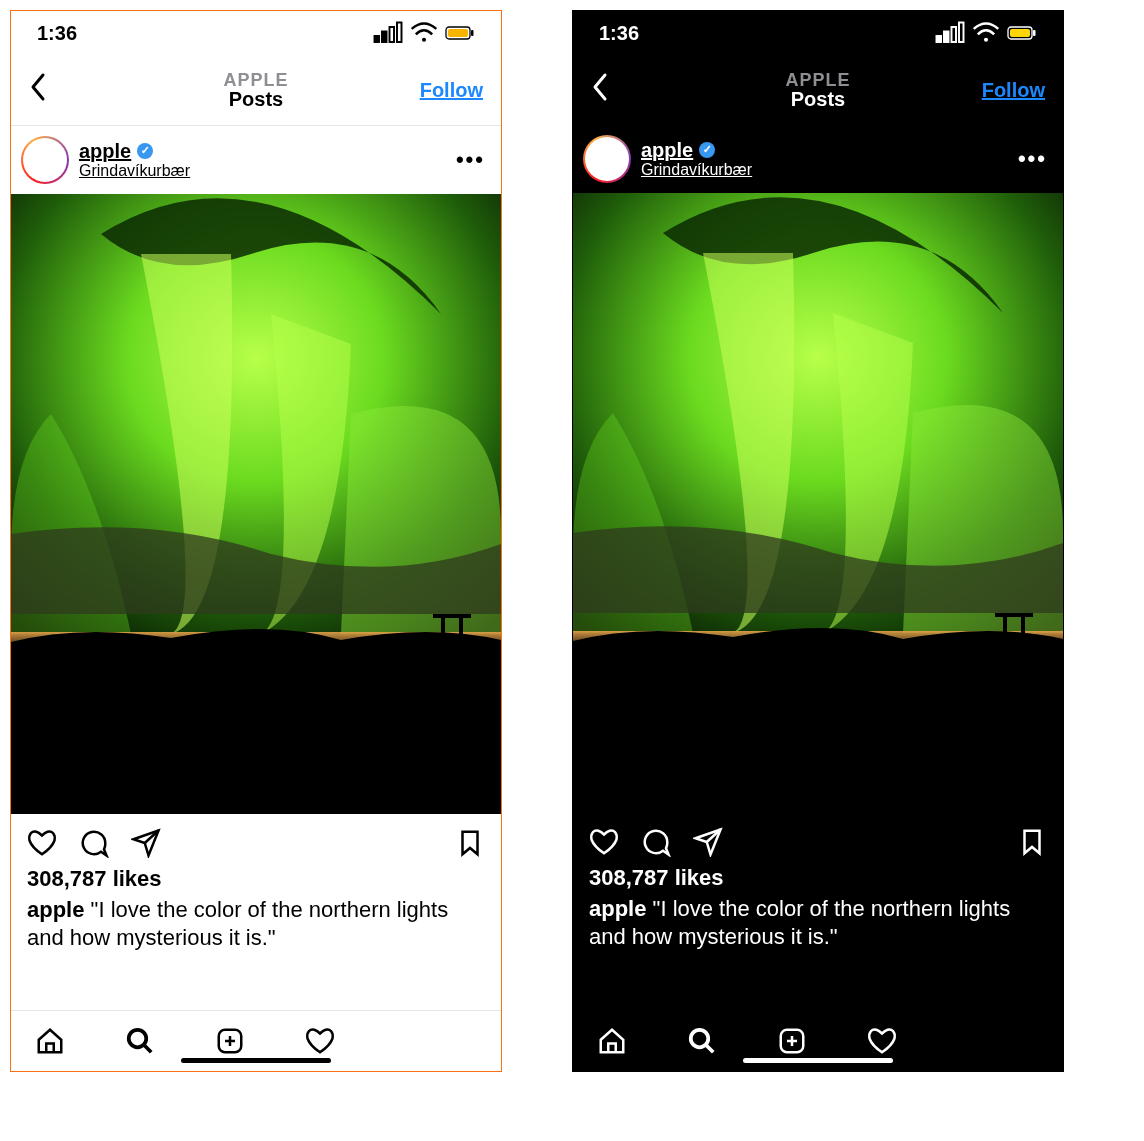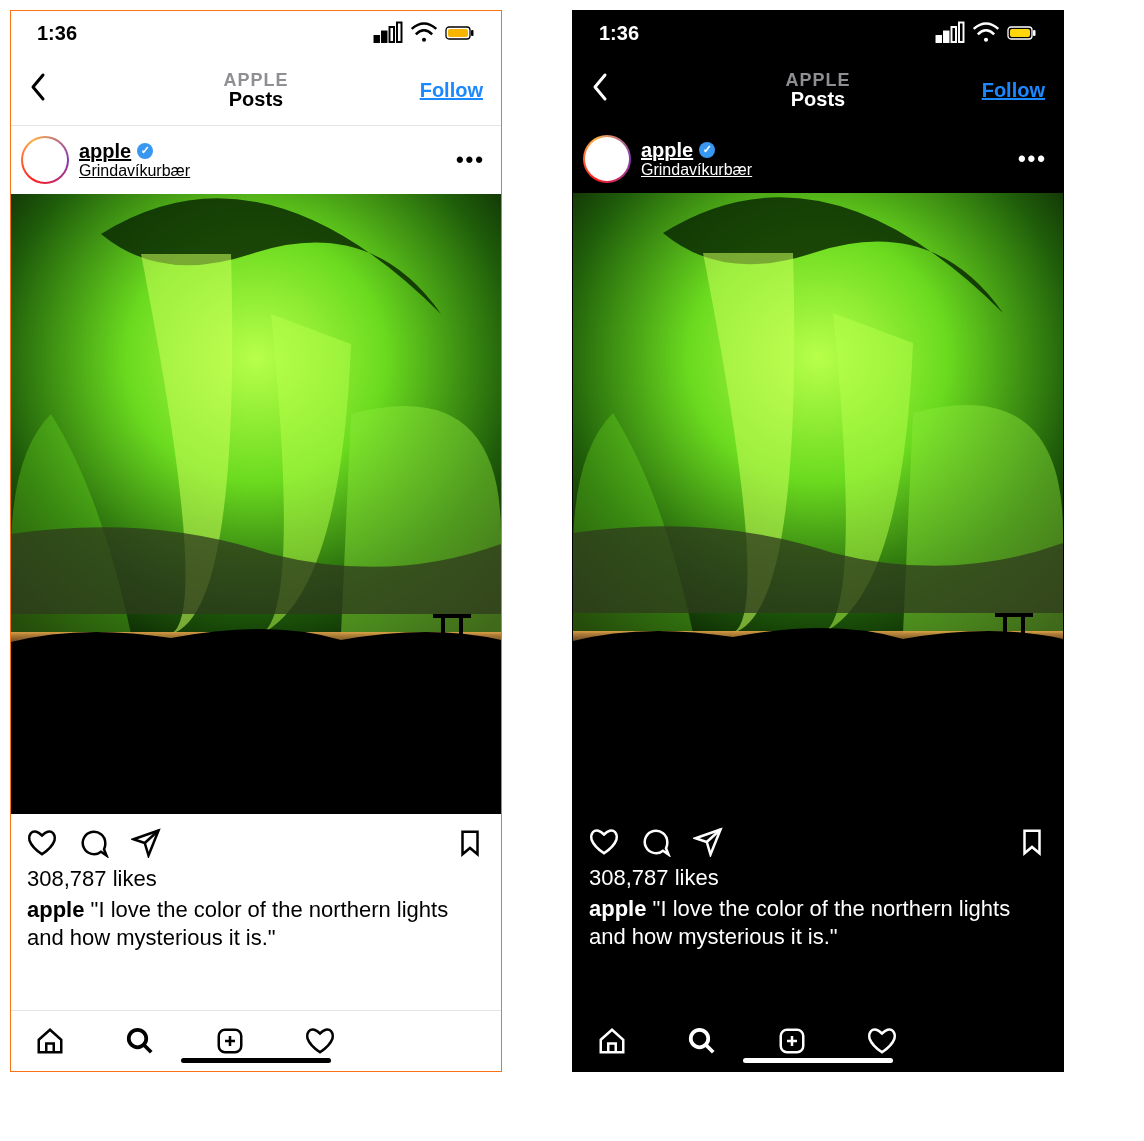--- a/index.html
+++ b/index.html
@@ -44,21 +44,21 @@
   .post-image svg{width:100%;height:100%;display:block;}
 
   
   .action-row{display:flex;align-items:center;gap:22px;padding:14px 16px 6px 16px;}
   .action-row .spacer{flex:1;}
   .icon{width:30px;height:30px;}
   .light .icon{stroke:#000;}
   .dark .icon{stroke:#fff;}
 
   
-  .likes{font-size:22px;font-weight:400;padding:2px 16px 4px 16px;}
+  .likes{font-size:22px;font-weight:700;padding:2px 16px 4px 16px;}
   .caption{font-size:22px;padding:0 16px;line-height:1.25;max-height:56px;overflow:hidden;}
   .caption b{font-weight:800;}
 
   
   .tab-bar{margin-top:auto;height:60px;display:flex;align-items:center;justify-content:flex-start;gap:60px;padding:0 24px;}
   .light .tab-bar{border-top:1px solid #e6e6e6;}
   .tab-bar .icon{width:30px;height:30px;}
 
   
   .home-indicator{position:absolute;bottom:8px;left:50%;transform:translateX(-50%);width:150px;height:5px;border-radius:3px;}

